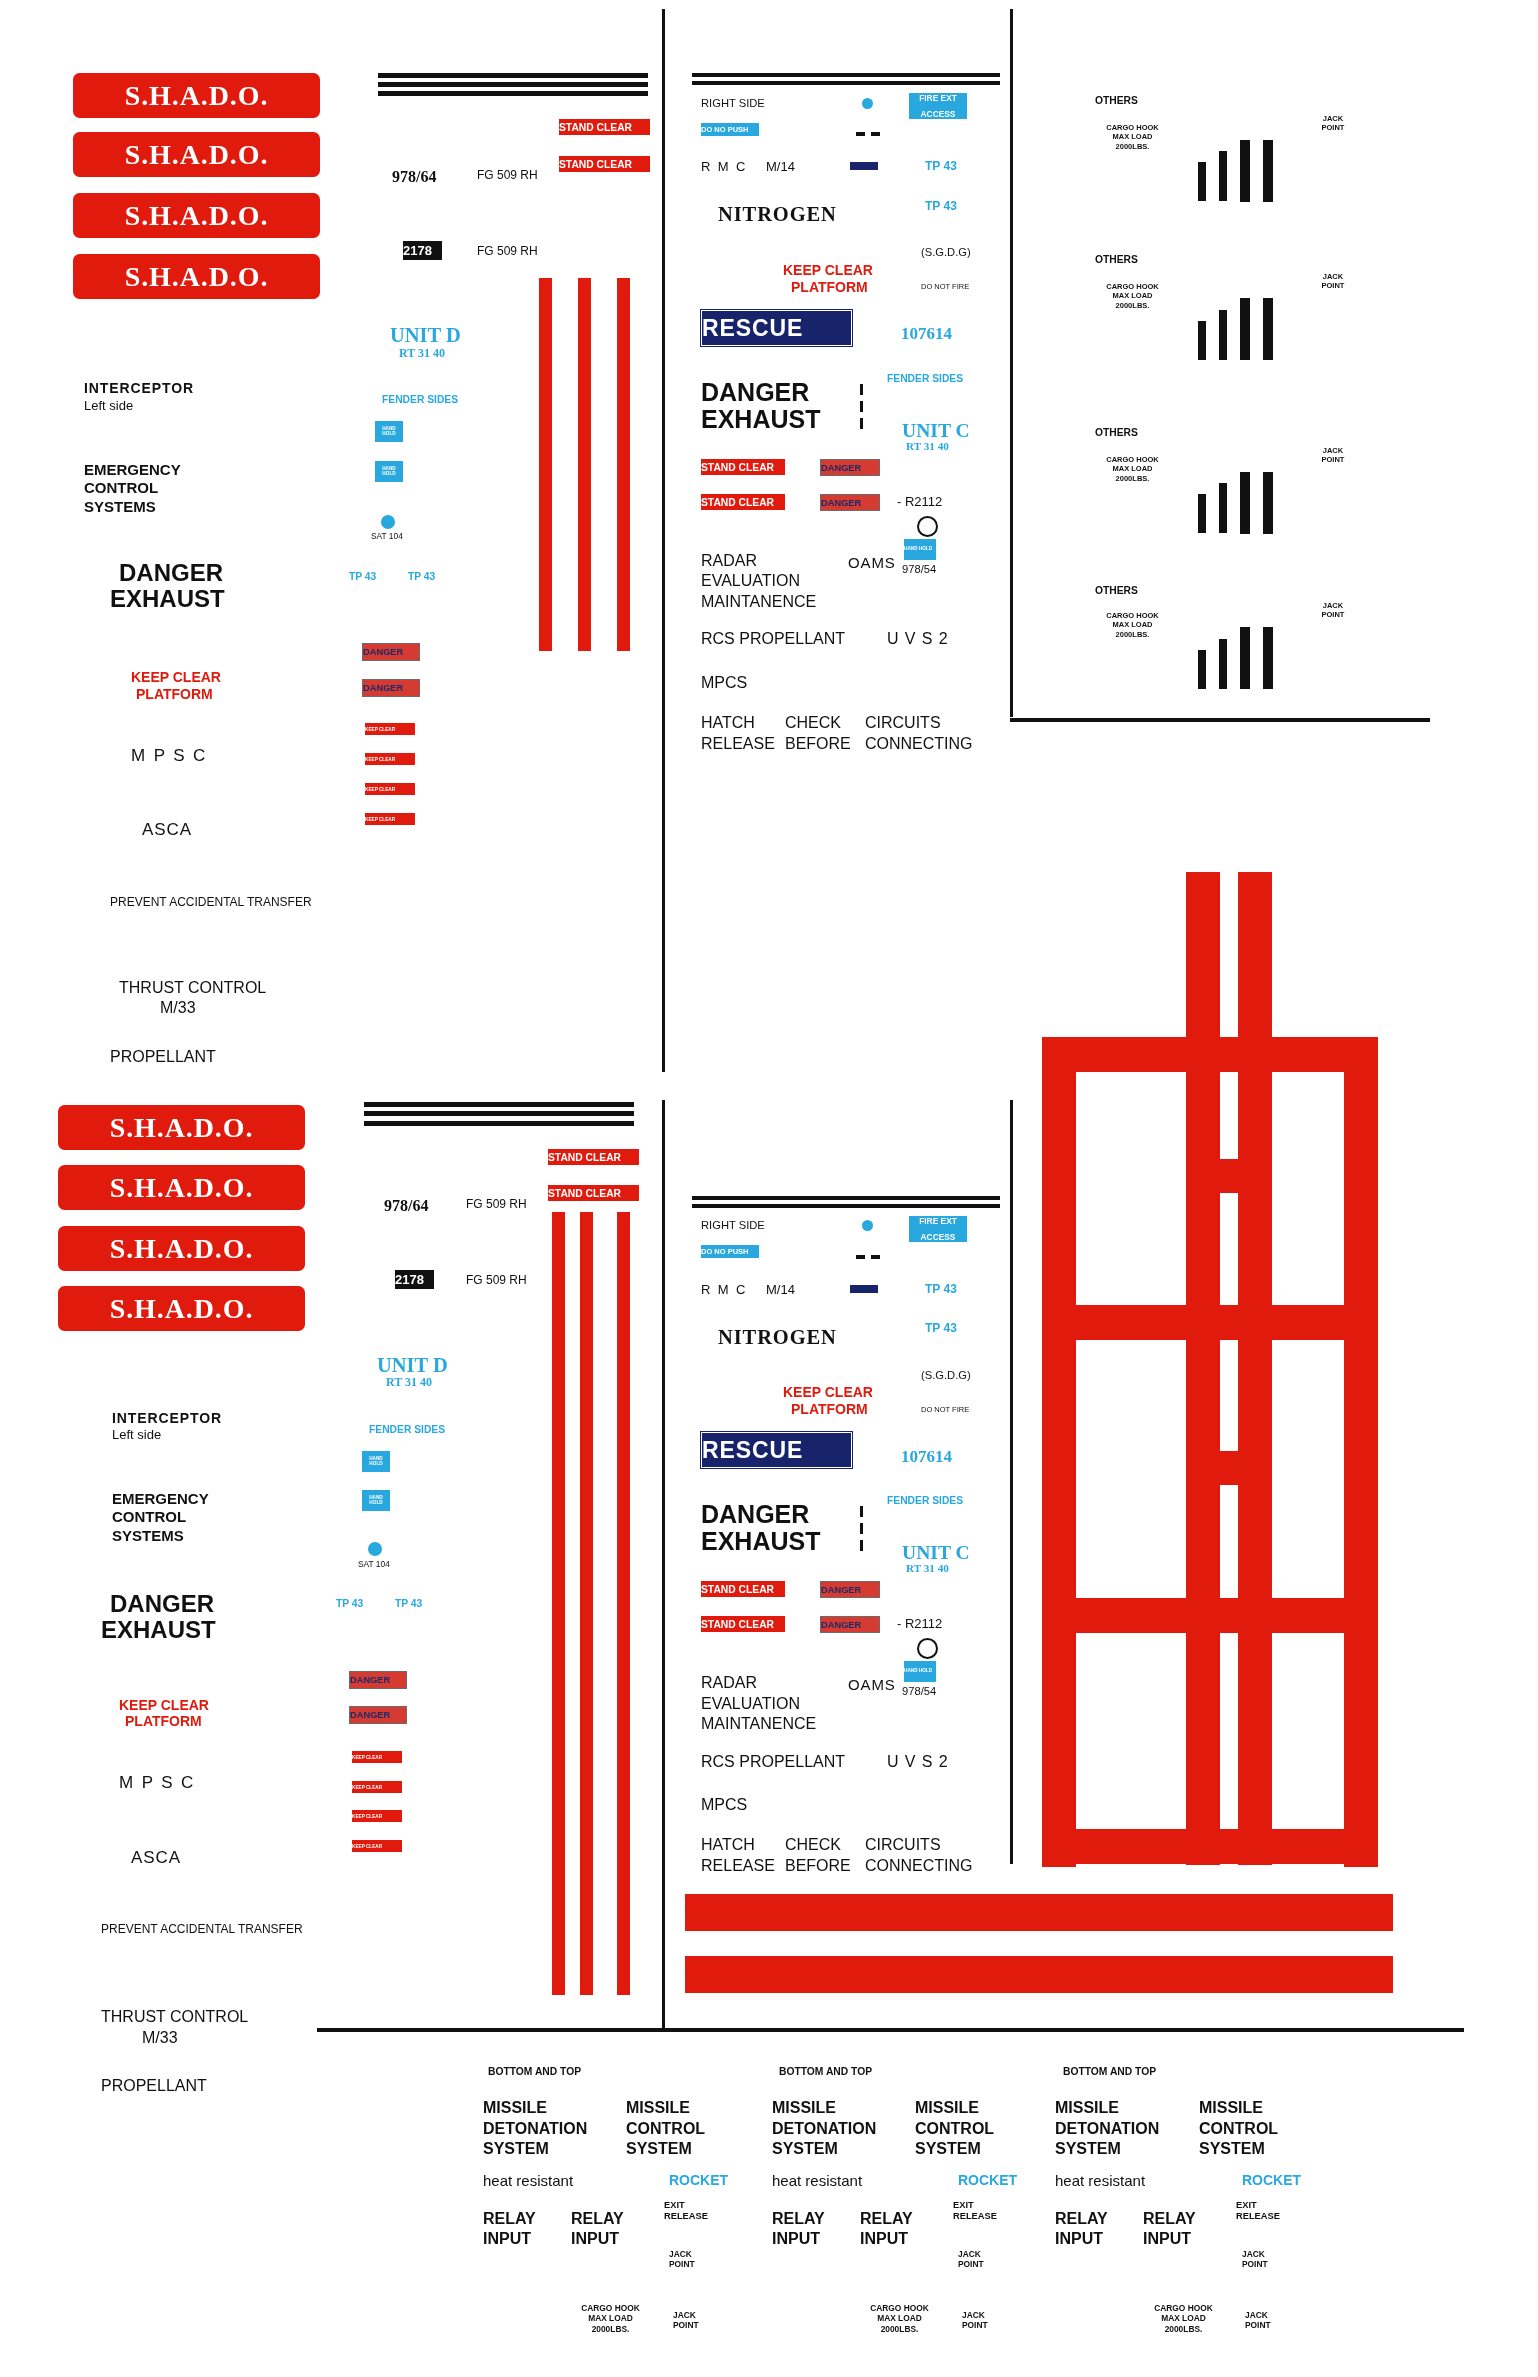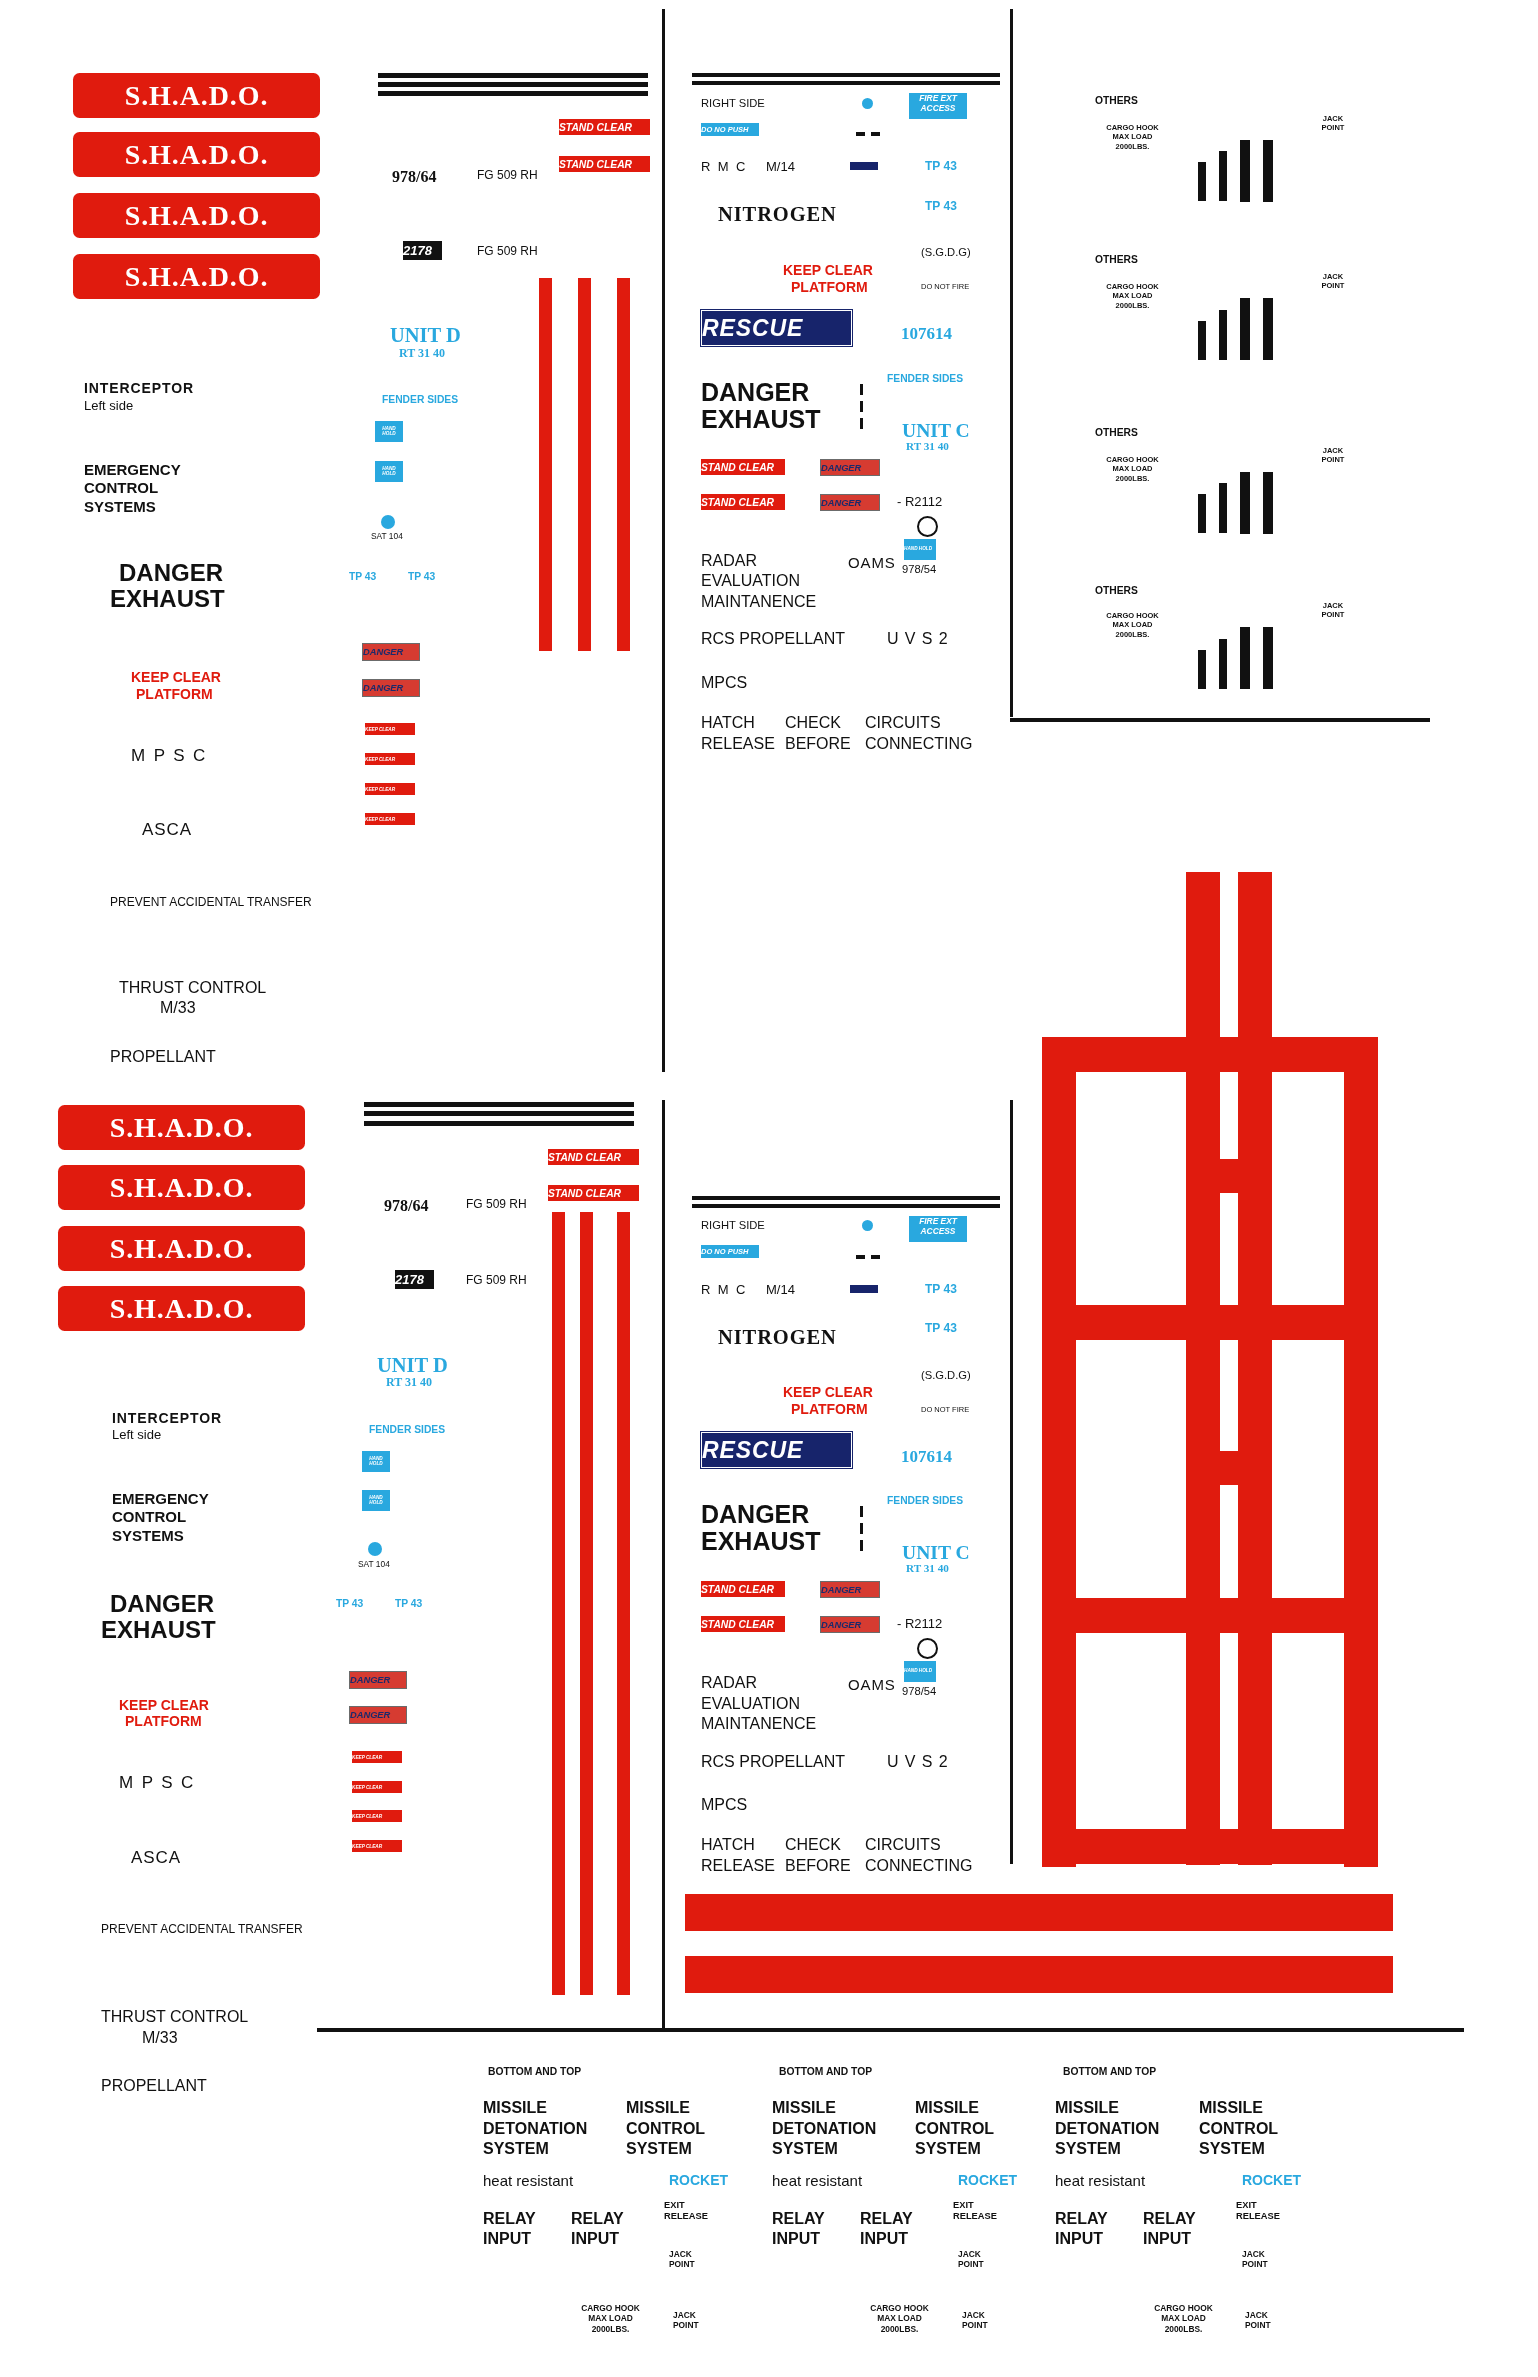--- a/index.html
+++ b/index.html
@@ -14,21 +14,21 @@
   .center{text-align:center;}
   
   .shado{
     background:#e01b0e;color:#ffffff;font-weight:bold;
     font-family:"Liberation Serif",serif;
     letter-spacing:0.9px;border-radius:6.5px;
     display:flex;align-items:center;justify-content:center;
     font-size:28px;
   }
   
-  .chip{display:flex;align-items:center;justify-content:flex-start;font-weight:bold;font-style:italic;}
+  .chip{display:flex;align-items:center;justify-content:space-between;font-weight:bold;}
   .chip-red{background:#e01b0e;color:#fff;}
   .chip-cyan{background:#29a8df;color:#fff;}
   .chip-dkblue{background:#17246b;color:#fff;}
   .chip-black{background:#111;color:#fff;}
   .chip-danger{background:#d63b31;color:#1b2a6b;border:0.9px solid #6b6b6b;}
   .bar{background:#e01b0e;}
   .blkbar{background:#111;}
   .rule{background:#111;}
   .circle-o{border:2.8px solid #111;border-radius:50%;}
   .dot{background:#29a8df;border-radius:50%;}

